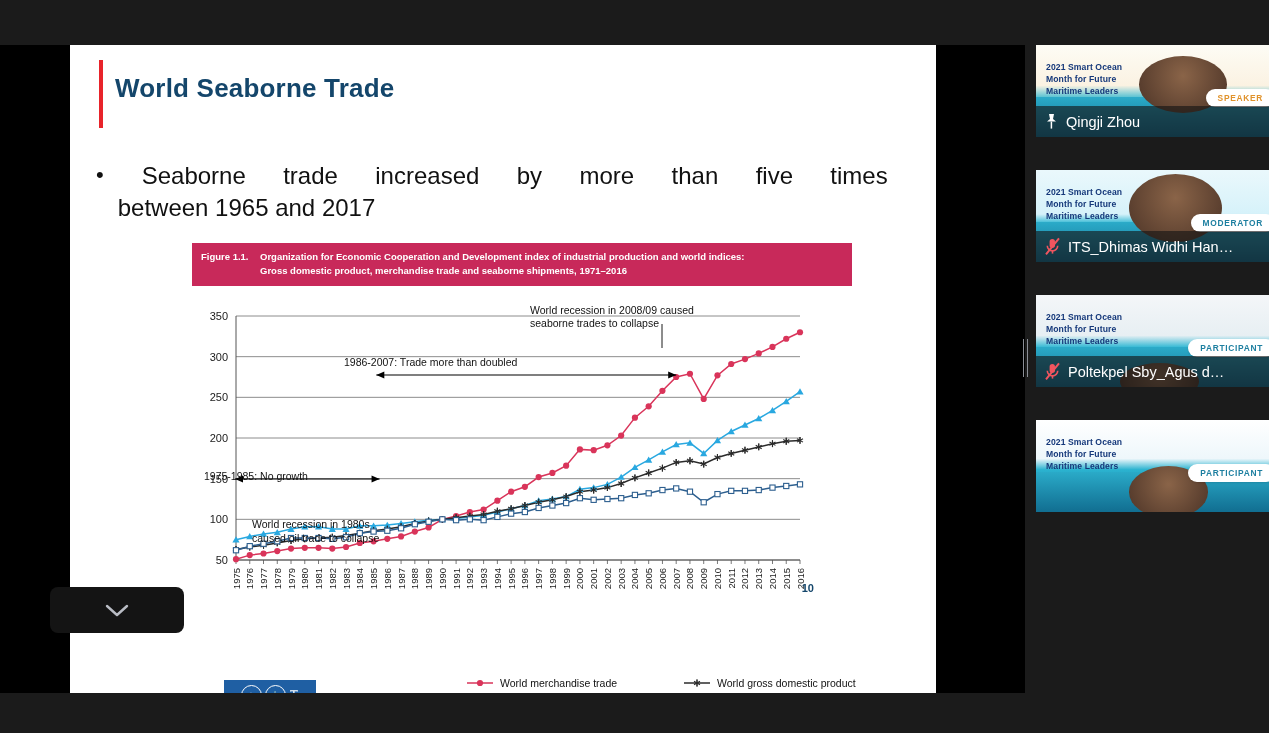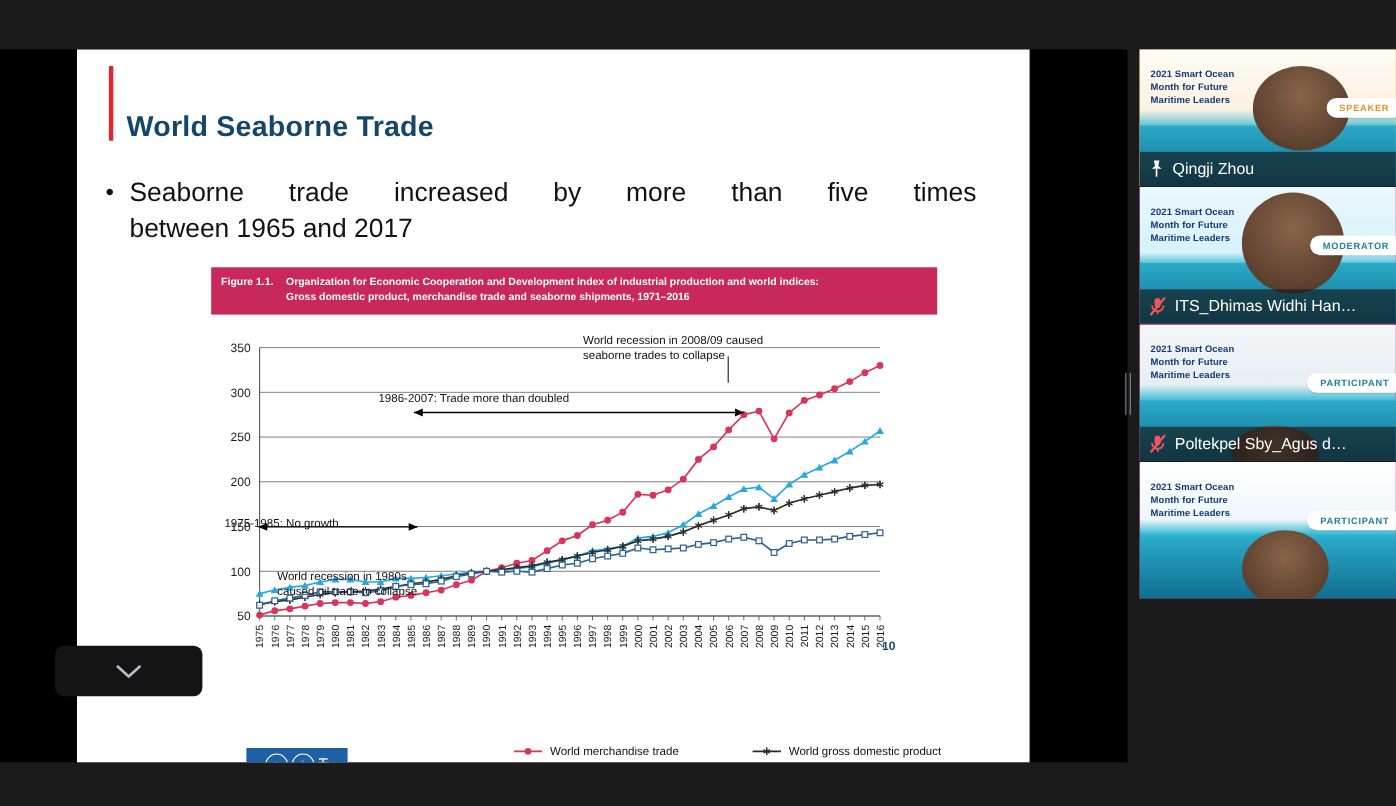--- a/index.html
+++ b/index.html
@@ -26,32 +26,31 @@
 
   
   .title-rule {
     position: absolute; left: 29px; top: 15px;
     width: 4px; height: 68px; background: #e8232a;
   }
   .slide-title {
     position: absolute; left: 45px; top: 28px;
     font-size: 26px; font-weight: bold; color: #14466b;
     letter-spacing: .2px;
-    margin-top: 27px;
   }
   .bullet-row {
     position: absolute; left: 26px; top: 115px;
     width: 808px; display: flex; gap: 14px;
   }
   .bullet-dot { font-size: 22px; line-height: 30px; color: #111; }
   .bullet-text {
     font-size: 24px; line-height: 1.33; color: #111;
     text-align: justify; width: 770px;
   }
-  .bullet-text .ln1 { display: block; text-align: justify; text-align-last: justify; }
+  .bullet-text .ln1 { display: block; text-align: justify; text-align-last: justify; margin-left: 24px; }
 
   
   .fig-wrap { position: absolute; left: 122px; top: 198px; width: 660px; }
   .fig-head {
     background: #c8295a; color: #fff;
     padding: 7px 9px 8px 9px;
     font-size: 9.5px; line-height: 1.46; font-weight: bold;
   }
   .fig-head .fh-row { display: flex; }
   .fig-head .fh-lab { width: 59px; flex: none; }
@@ -106,22 +105,22 @@
   }
   .divider i { display: block; width: 1px; height: 38px; background: #8b8f96; }
 
   
   .filmstrip {
     position: absolute; left: 1036px; top: 45px;
     width: 233px; height: 648px;
     background: #1b1b1b;
   }
   .tile {
-    position: absolute; left: 0; width: 233px; height: 124px;
-    background: #ec4899; overflow: hidden;
+    position: absolute; left: 0; width: 233px; height: 92px;
+    background: #d946ef; overflow: hidden;
   }
   .tile.active { outline: 3px solid #d6e84f; outline-offset: -3px; }
   .tile-bg { position: absolute; inset: 0; }
   .vbg-grad-a { background: linear-gradient(180deg,#fdfcf5 0%,#fbf2e2 44%,#2fb6cf 60%,#1a7fa8 100%); }
   .vbg-grad-b { background: linear-gradient(180deg,#eaf8fc 0%,#d6f2fa 48%,#35b9d4 58%,#1b86ad 100%); }
   .vbg-grad-c { background: linear-gradient(180deg,#f4f6f8 0%,#e7eff3 44%,#3fbcd6 56%,#1c7fa6 100%); }
   .vbg-grad-d { background: linear-gradient(180deg,#ffffff 0%,#eef7fb 42%,#2bb3d0 54%,#176f95 100%); }
   .vbg-sea {
     position: absolute; left: 0; right: 0; bottom: 0; height: 44%;
     background: linear-gradient(180deg, rgba(42,170,200,.95), rgba(17,110,145,.98));

